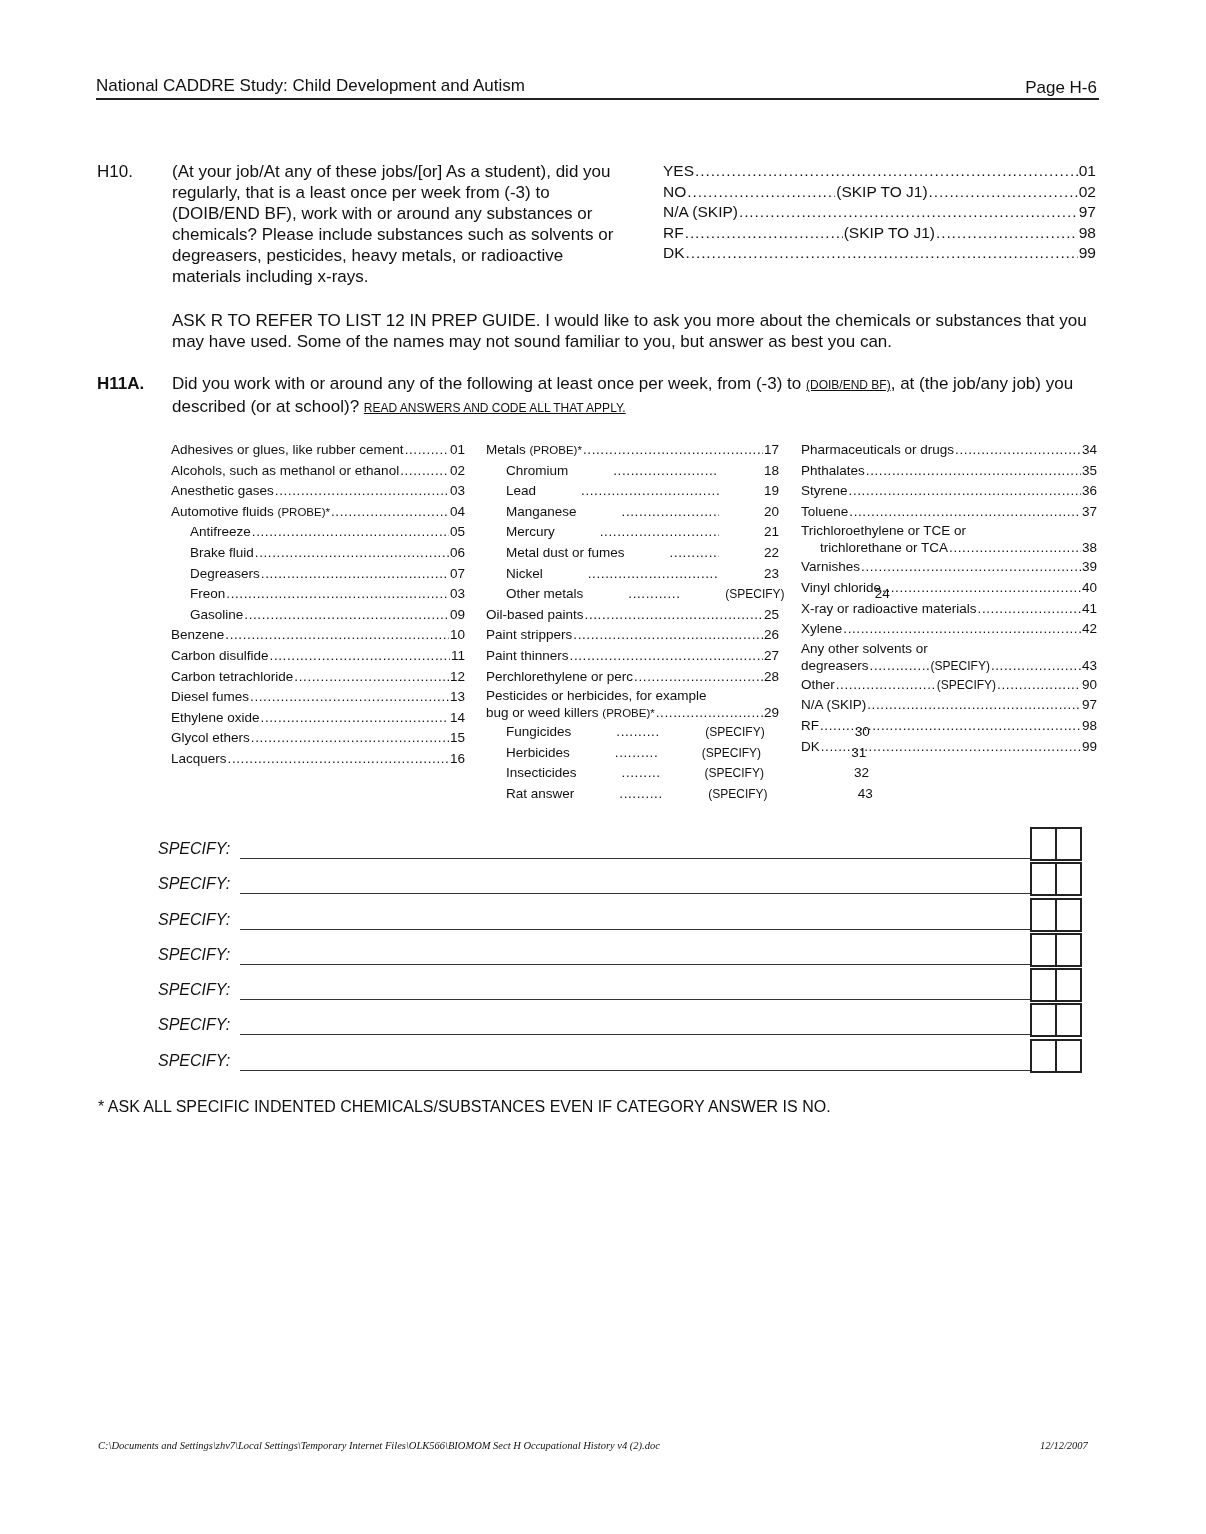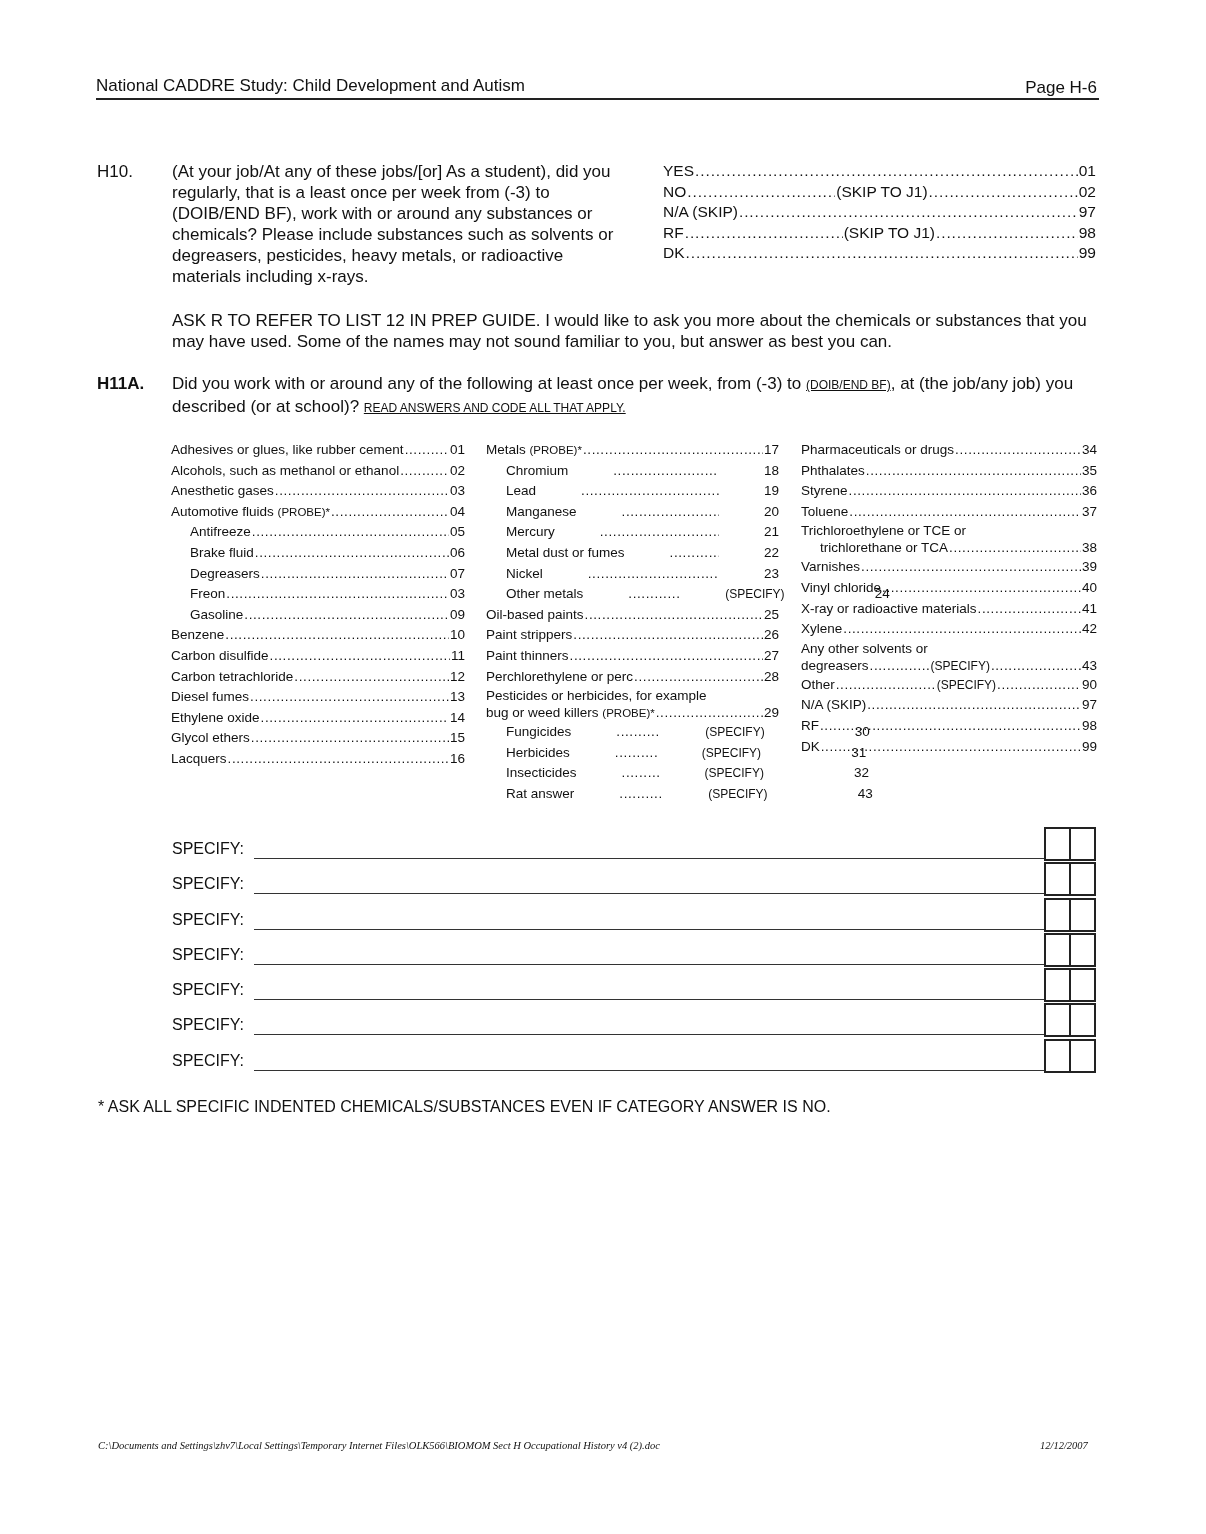--- a/index.html
+++ b/index.html
@@ -44,21 +44,21 @@
   .col3 { left: 801px; width: 296px; }
   .item { display: flex; align-items: flex-start; height: 20.6px; line-height: 20.6px; white-space: nowrap; }
   .item.indent { padding-left: 19px; }
   .item.indent-deep { padding-left: 20px; gap: 44px; }
   .item .code { text-align: right; }
   .item .spec { font-size: 12px; }
   .wrap-top { height: 17px; line-height: 17px; white-space: nowrap; }
   .item.tight { height: 18px; line-height: 18px; }
   .probe { font-size: 11.5px; }
 
-  .specify-block { left: 172px; top: 827px; width: 925px; }
+  .specify-block { left: 158px; top: 827px; width: 925px; font-style: italic; }
   .spec-row { position: relative; height: 35.3px; }
   .spec-label { position: absolute; left: 0; top: 13px; font-size: 16px; }
   .spec-line { position: absolute; left: 82px; top: 31px; width: 790px; border-bottom: 1.5px solid #333; height: 0; }
   .spec-box { position: absolute; left: 872px; top: 0; width: 48px; height: 30px; border: 2px solid #222; display: flex; }
   .spec-box .cell { flex: 1; border-right: 2px solid #222; }
   .spec-box .cell:last-child { border-right: none; }
 
   .footnote { left: 98px; top: 1098px; font-size: 16px; }
 
   .footer-path { left: 98px; top: 1440px; font-family: "Liberation Serif", serif; font-style: italic; font-size: 10.5px; }

